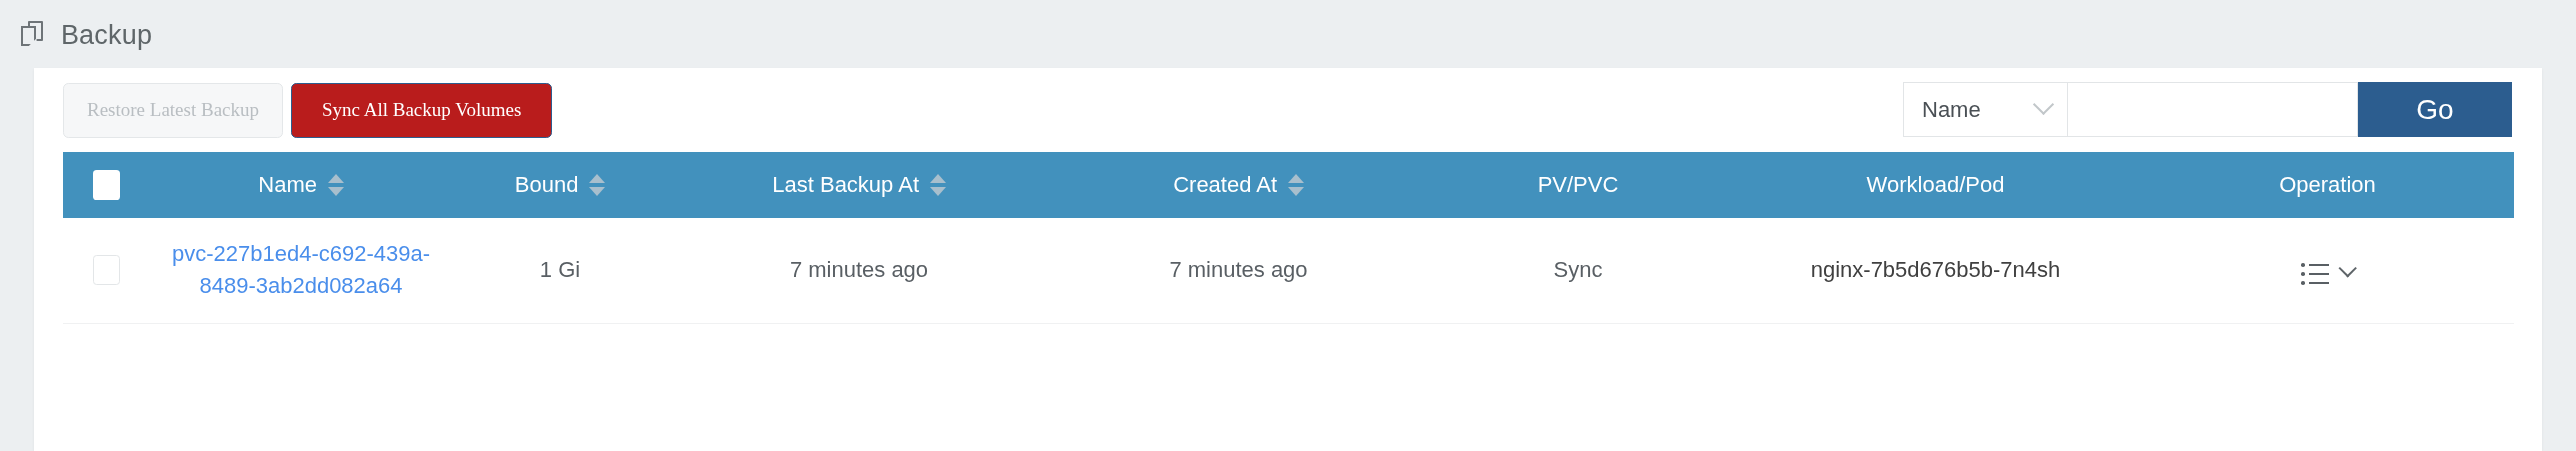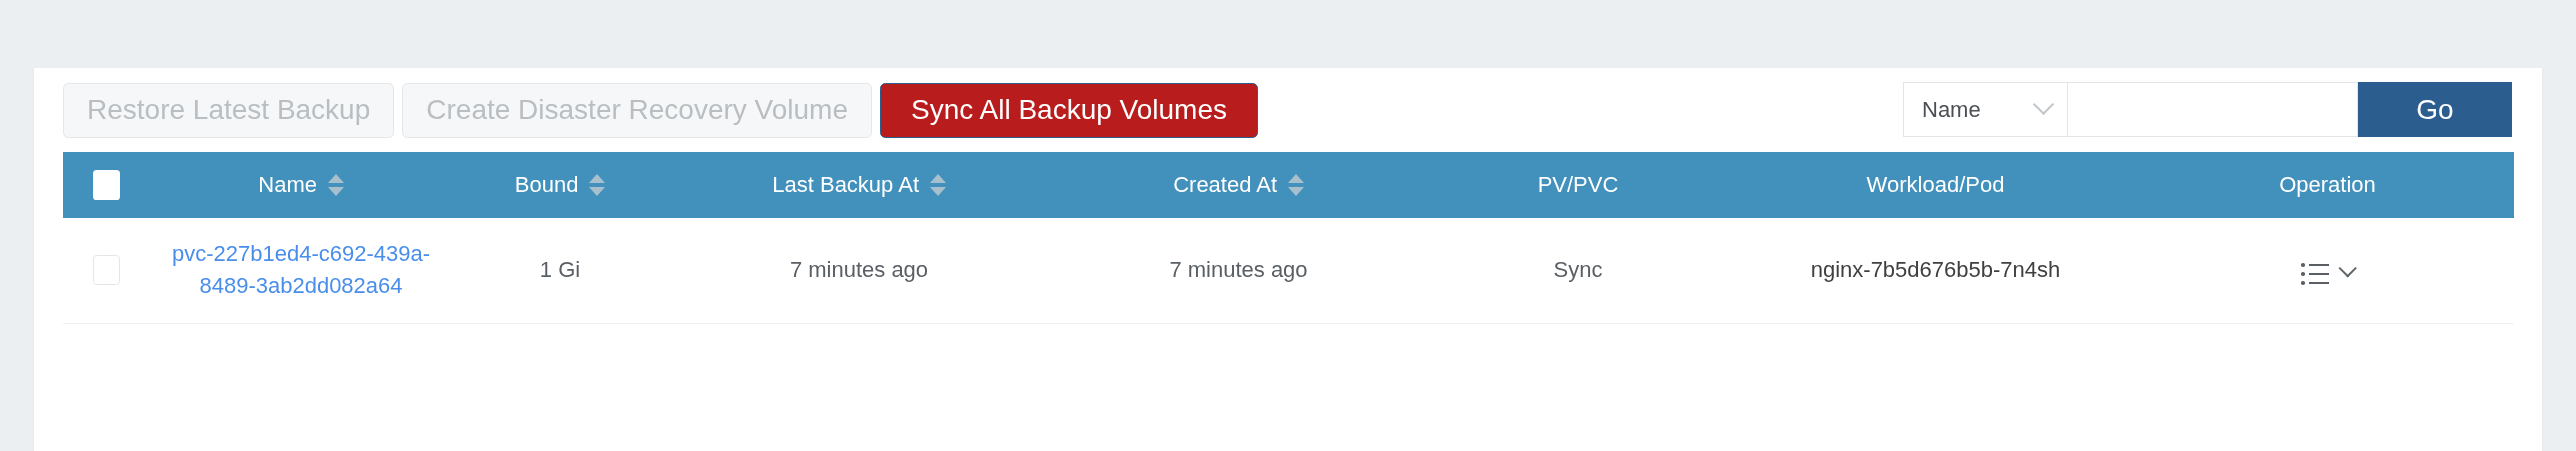--- a/index.html
+++ b/index.html
@@ -69,22 +69,22 @@
   .toolbar {
     display: flex;
     align-items: center;
     height: 84px;
     padding: 0 30px 0 29px;
     position: relative;
   }
   .btn {
     height: 55px;
     border-radius: 5.4px;
-    font-size: 28px;
-    font-family: Liberation Sans, sans-serif;
+    font-size: 19px;
+    font-family: Liberation Serif, serif;
     display: inline-flex;
     align-items: center;
     justify-content: center;
     padding: 0 23px;
     border: 0.9px solid #e4e7e9;
     background: #f6f7f8;
     color: #b9bec2;
     cursor: default;
     white-space: nowrap;
   }
@@ -269,26 +269,32 @@
   col.c-created { width: 375px; }
   col.c-pvpvc { width: 304px; }
   col.c-workload { width: 411px; }
   col.c-op { width: 373px; }
 </style>
 </head>
 <body>
 
 <div class="page">
 
+  <div class="page-header">
+    <span class="doc-icon">
+      <span class="back"></span>
+      <span class="front"></span>
+    </span>
+    <span class="page-title">Backup</span>
+  </div>
 
   <div class="card">
 
     <div class="toolbar">
       <button class="btn">Restore Latest Backup</button>
-      <button class="btn">Create Disaster Recovery Volume</button>
       <button class="btn primary">Sync All Backup Volumes</button>
 
       <div class="search-group">
         <div class="select-box">
           <span>Name</span>
           <span class="chev"></span>
         </div>
         <input class="search-input" type="text" value="" style="">
         <button class="go-btn">Go</button>
       </div>

